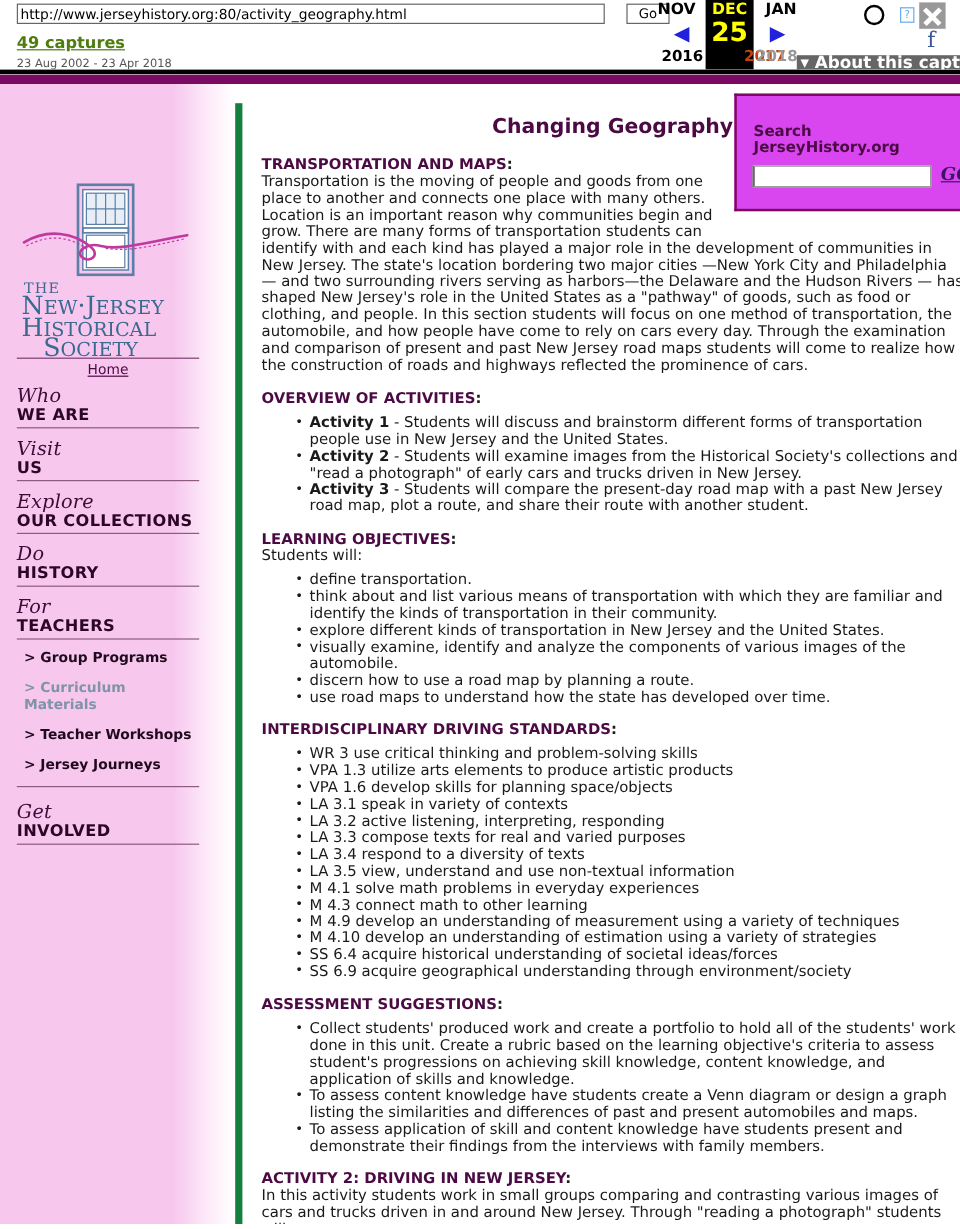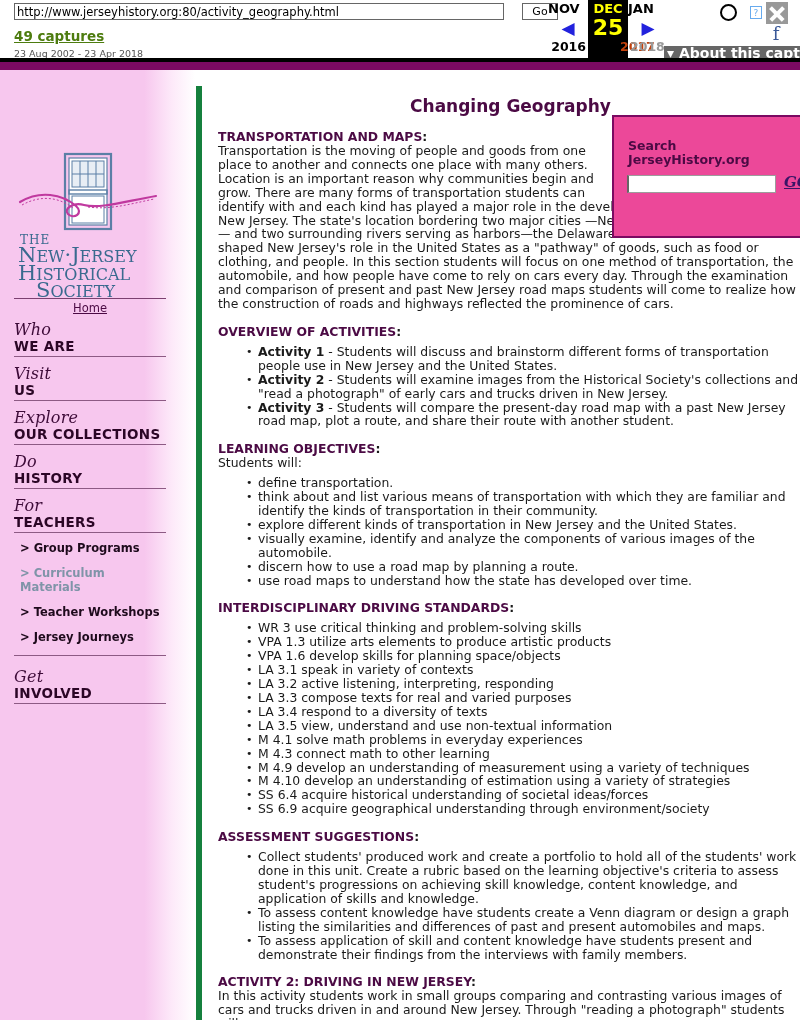--- a/index.html
+++ b/index.html
@@ -95,21 +95,21 @@
   .wb-col.cur  { left: 40px; background: #000000; }
   .wb-col.next { left: 80px; }
   .wb-mon {
     font-size: 13px;
     font-weight: bold;
     color: #000;
     line-height: 16px;
     padding-top: 1px;
   }
   .wb-col.cur .wb-mon { color: #ffff00; }
-  .wb-col.next .wb-mon { text-align: left; padding-left: 0; }
+  .wb-col.next .wb-mon { text-align: left; padding-left: 10px; }
   .wb-col.prev .wb-mon { text-align: left; padding-right: 2px; }
   .wb-arrow {
     font-size: 17px;
     color: #2222dd;
     line-height: 22px;
     cursor: pointer;
   }
   .wb-day {
     font-size: 22px;
     font-weight: bold;
@@ -281,26 +281,25 @@
     border-bottom: 1px solid #8d5a84;
     margin: 0 0 12px 0;
   }
 
   
   #search-box {
     position: absolute;
     left: 612px;
     top: 16px;
     width: 188px;
-    height: 123px;
+    height: 98px;
     border: 2px solid #7b0a62;
     border-right: none;
     box-sizing: border-box;
-    background: #ec4899;
-    margin-top: 37px;
+    background: #d946ef;
   }
   #search-label {
     position: absolute;
     left: 14px;
     top: 22px;
     font-size: 12.5px;
     font-weight: bold;
     color: #4b0a44;
     line-height: 14px;
   }

